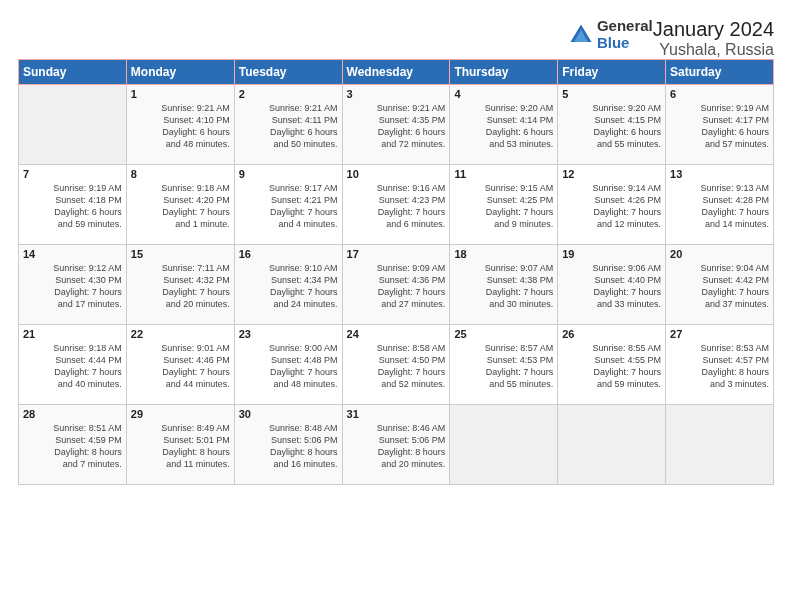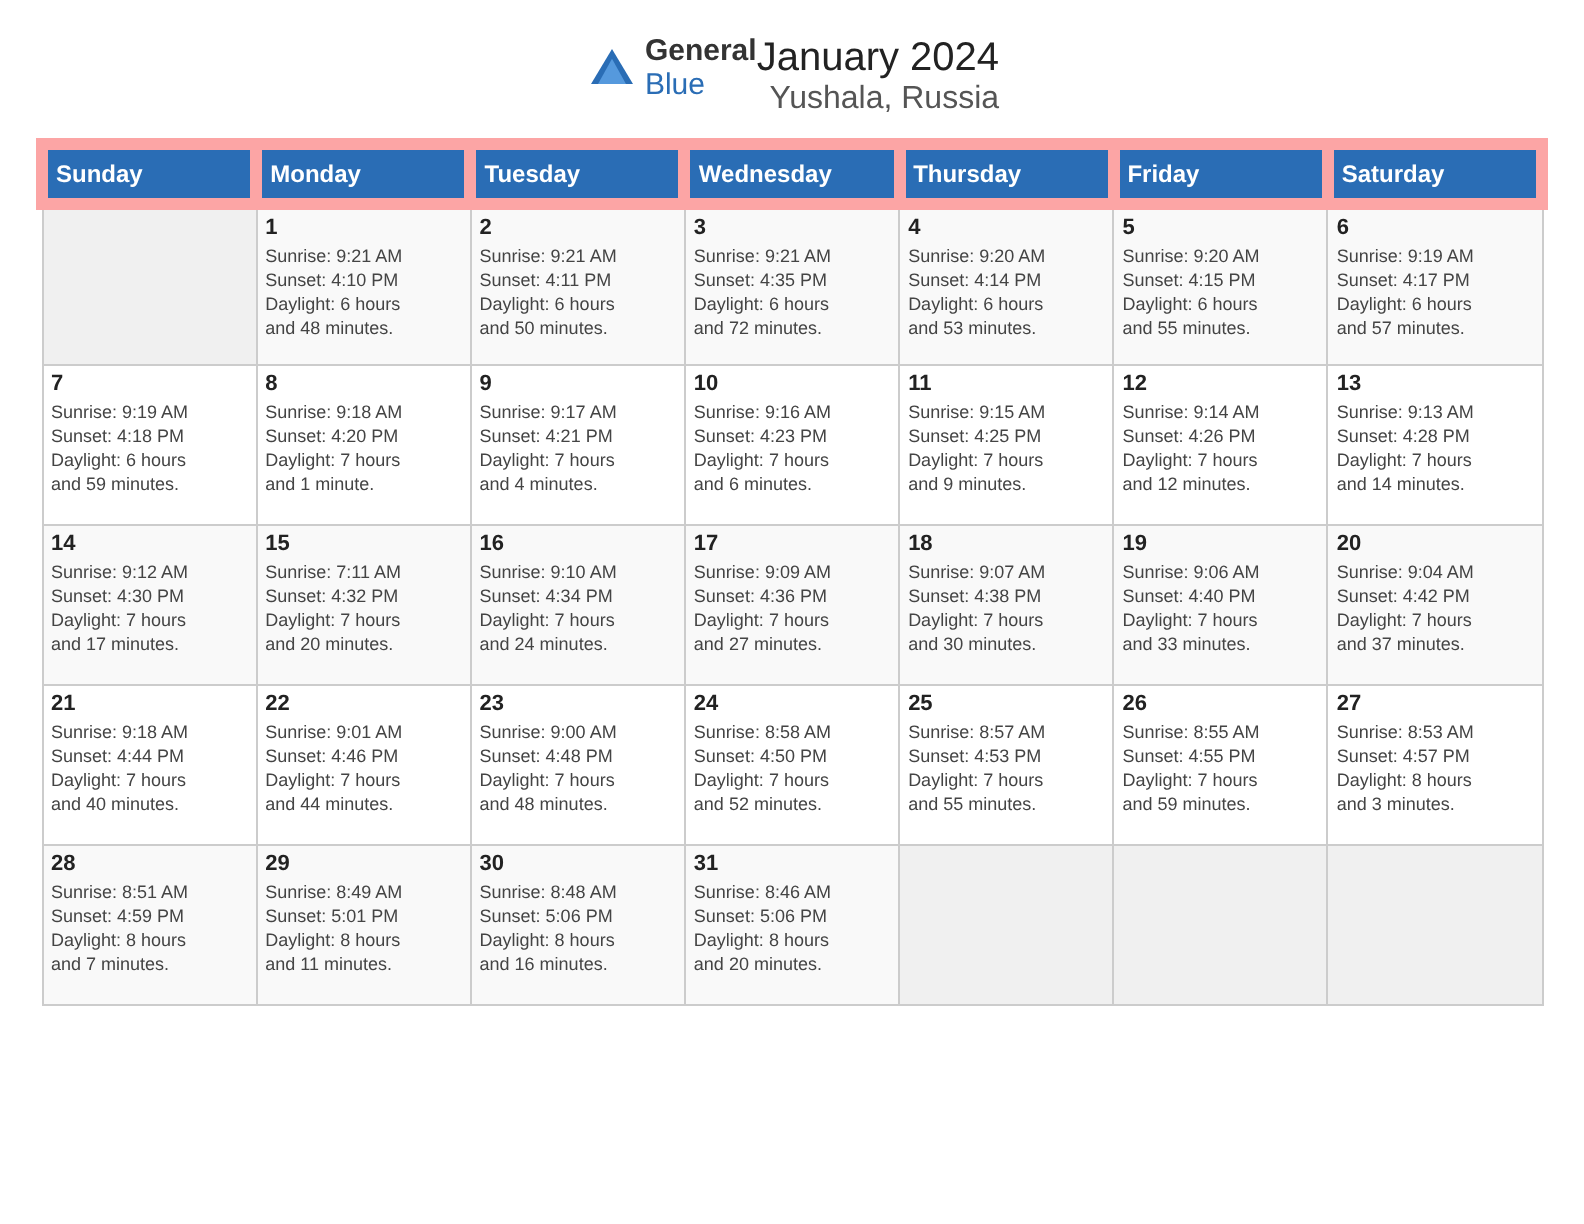--- a/index.html
+++ b/index.html
@@ -10,42 +10,42 @@
       height: 612px;
       overflow: hidden;
     }
     .page {
       width: 792px;
       height: 612px;
       padding: 18px 18px 10px 18px;
     }
     .header {
       display: flex;
-      justify-content: center;
+      justify-content: flex-end;
       align-items: flex-start;
-      margin-bottom: 10px;
+      margin-bottom: 0;
     }
     .logo {
       display: flex;
       align-items: center;
       gap: 0px;
     }
     .logo-text {
       display: flex;
       flex-direction: column;
       line-height: 1.1;
     }
     .logo-general {
       font-size: 15px;
       font-weight: bold;
       color: #333;
     }
     .logo-blue {
       font-size: 15px;
-      font-weight: normal;
+      font-weight: bold;
       color: #2a6db5;
     }
     .logo-icon {
       width: 28px;
       height: 28px;
       margin-right: 2px;
     }
     .title-block {
       text-align: right;
     }
@@ -63,21 +63,21 @@
       border-collapse: collapse;
       table-layout: fixed;
     }
     .calendar th {
       background-color: #2a6db5;
       color: #fff;
       font-size: 12px;
       font-weight: bold;
       padding: 5px 4px;
       text-align: left;
-      border: 6px solid #fca5a5;
+      border: 1px solid #fca5a5;
     }
     .calendar td {
       border: 1px solid #ccc;
       vertical-align: top;
       padding: 3px 4px;
       font-size: 9.5px;
       color: #333;
       height: 80px;
       background: #fff;
     }
@@ -91,20 +91,21 @@
       font-size: 11px;
       font-weight: bold;
       color: #222;
       display: block;
       margin-bottom: 2px;
     }
     .day-info {
       font-size: 9px;
       color: #444;
       line-height: 1.35;
+      text-align: right;
     }
     .empty {
       background: #f0f0f0 !important;
     }
   </style>
 </head>
 <body>
 <div class="page">
   <div class="header">
     <div class="logo">

